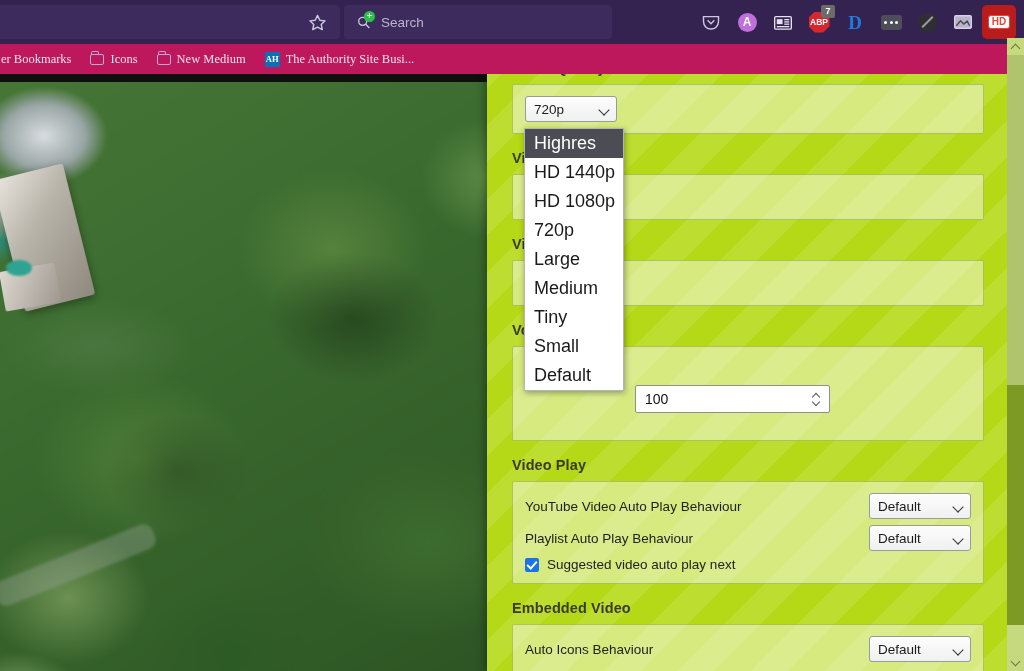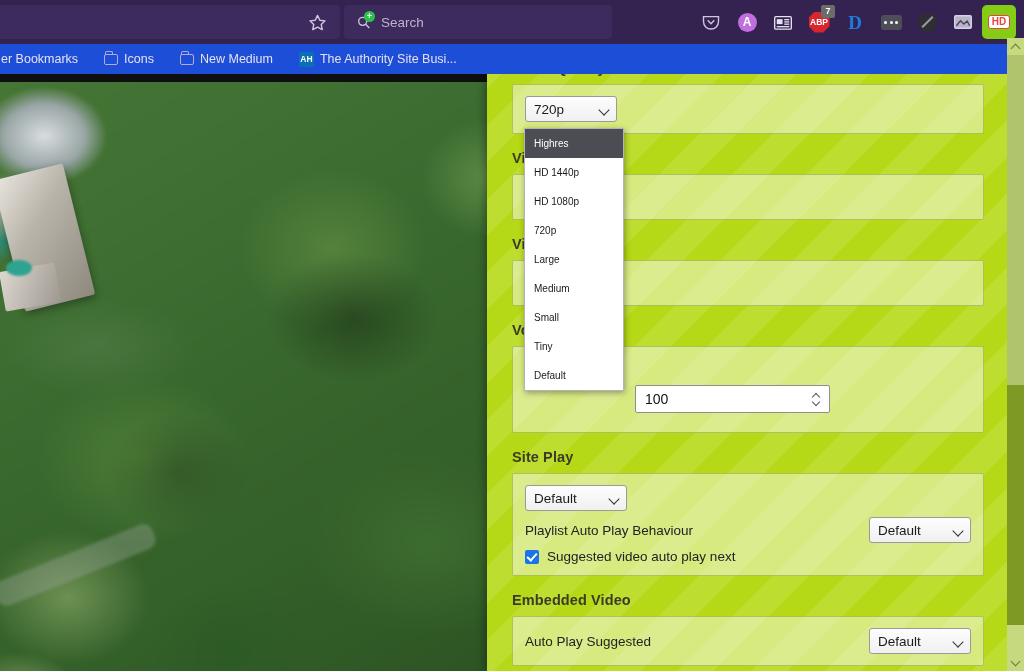--- a/index.html
+++ b/index.html
@@ -42,21 +42,21 @@
 
   .ext-strip {
     position: absolute; right: 8px; top: 3px; height: 38px;
     display: flex; align-items: center; gap: 2px;
   }
   .ext-btn {
     width: 34px; height: 34px; border-radius: 5px;
     display: flex; align-items: center; justify-content: center;
     position: relative;
   }
-  .ext-btn.active { background: #84cc16; }
+  .ext-btn.active { background: #b91c1c; }
 
   .ico-circle {
     width: 19px; height: 19px; border-radius: 50%;
     display: flex; align-items: center; justify-content: center;
     font-size: 12px; font-weight: bold; color: #fff;
   }
   .badge-num {
     position: absolute; top: 0px; right: 1px;
     min-width: 14px; height: 13px; padding: 0 2px;
     background: #6b6b6b; color: #fff; font-size: 9px; font-weight: bold;
@@ -65,22 +65,22 @@
   }
   .hd-badge {
     border: 1.6px solid #e8443a; border-radius: 3px;
     color: #e8443a; font-size: 10px; font-weight: bold;
     padding: 1px 3px; background: #fff; line-height: 1.05;
   }
 
   
   .bm-bar {
     position: absolute; left: 0; top: 44px; width: 1024px; height: 30px;
-    background: #1d4ed8;
-    display: flex; align-items: center; gap: 12px;
+    background: #be185d;
+    display: flex; align-items: center; gap: 5px; font-family: Liberation Serif, serif;
   }
   .bm-item {
     display: flex; align-items: center; gap: 6px;
     padding: 3px 7px; border-radius: 4px;
     color: #e6e1f0; font-size: 12.5px; white-space: nowrap;
   }
   .folder-ico {
     width: 14px; height: 11px; border: 1.4px solid #b9a9d8; border-radius: 2px;
     position: relative; flex: none;
   }
@@ -261,21 +261,21 @@
   .dropdown-popup {
     position: absolute; left: 524px; top: 128px;
     width: 100px;
     background: #ffffff;
     border: 1px solid #b4b4b4;
     box-shadow: 1px 2px 6px rgba(0,0,0,.35);
     z-index: 60;
     padding: 0;
   }
   .dd-item {
-    font-size: 10px; color: #1a1a1a;
+    font-size: 18px; color: #1a1a1a;
     padding: 5px 0 5px 9px;
     line-height: 19px;
     white-space: nowrap;
     cursor: default;
   }
   .dd-item.selected { background: #4c4c54; color: #ffffff; }
 
   
   .scrollbar {
     position: absolute; right: 0; top: 38px; width: 17px; height: 633px;
@@ -427,61 +427,62 @@
       <div class="card tall">
         <div style="height:22px;"></div>
       </div>
 
       <h3 class="sec-title">Video Size</h3>
       <div class="card tall">
         <div style="height:22px;"></div>
       </div>
 
       <h3 class="sec-title">Volume</h3>
-      <div class="card" style="padding-bottom:19px;">
+      <div class="card" style="padding-bottom:27px;">
         <div class="radio-row" style="margin-bottom:12px;">
           <span>Mute</span>
           <span class="radio"></span>
           <span>100%</span>
         </div>
         <div style="display:flex;align-items:center;gap:10px;">
           <span style="width:100px;"></span>
           <div class="number-input">
             <span>100</span>
             <span class="spinner">
               <span class="spin-a"></span>
                 <span class="spin-b"></span>
             </span>
           </div>
         </div>
       </div>
 
-      <h3 class="sec-title">Site Play</h3>
+      <h3 class="sec-title">Video Play</h3>
       <div class="card">
         <div class="row">
+          <span class="row-label">YouTube Video Auto Play Behaviour</span>
           <span class="sel-wrap">
             <span class="ff-select sel-default" style="display:inline-block;">Default</span>
           </span>
         </div>
         <div class="row">
           <span class="row-label">Playlist Auto Play Behaviour</span>
           <span class="sel-wrap">
             <span class="ff-select sel-default" style="display:inline-block;">Default</span>
           </span>
         </div>
         <div class="chk-row">
           <span class="chk"></span>
           <span>Suggested video auto play next</span>
         </div>
       </div>
 
       <h3 class="sec-title">Embedded Video</h3>
       <div class="card">
         <div class="row">
-          <span class="row-label">Auto Play Suggested</span>
+          <span class="row-label">Auto Icons Behaviour</span>
           <span class="sel-wrap">
             <span class="ff-select sel-default" style="display:inline-block;">Default</span>
           </span>
         </div>
       </div>
 
     </div>
   </div>
 
   <div class="scrollbar">
@@ -497,18 +498,18 @@
       </div>
   </div>
 
   <div class="dropdown-popup" id="dropdown-popup">
       <div class="dd-item selected">Highres</div>
       <div class="dd-item">HD 1440p</div>
       <div class="dd-item">HD 1080p</div>
       <div class="dd-item">720p</div>
       <div class="dd-item">Large</div>
       <div class="dd-item">Medium</div>
+      <div class="dd-item">Tiny</div>
       <div class="dd-item">Small</div>
-      <div class="dd-item">Tiny</div>
       <div class="dd-item">Default</div>
     </div>
 
 </div>
 
 </body></html>

